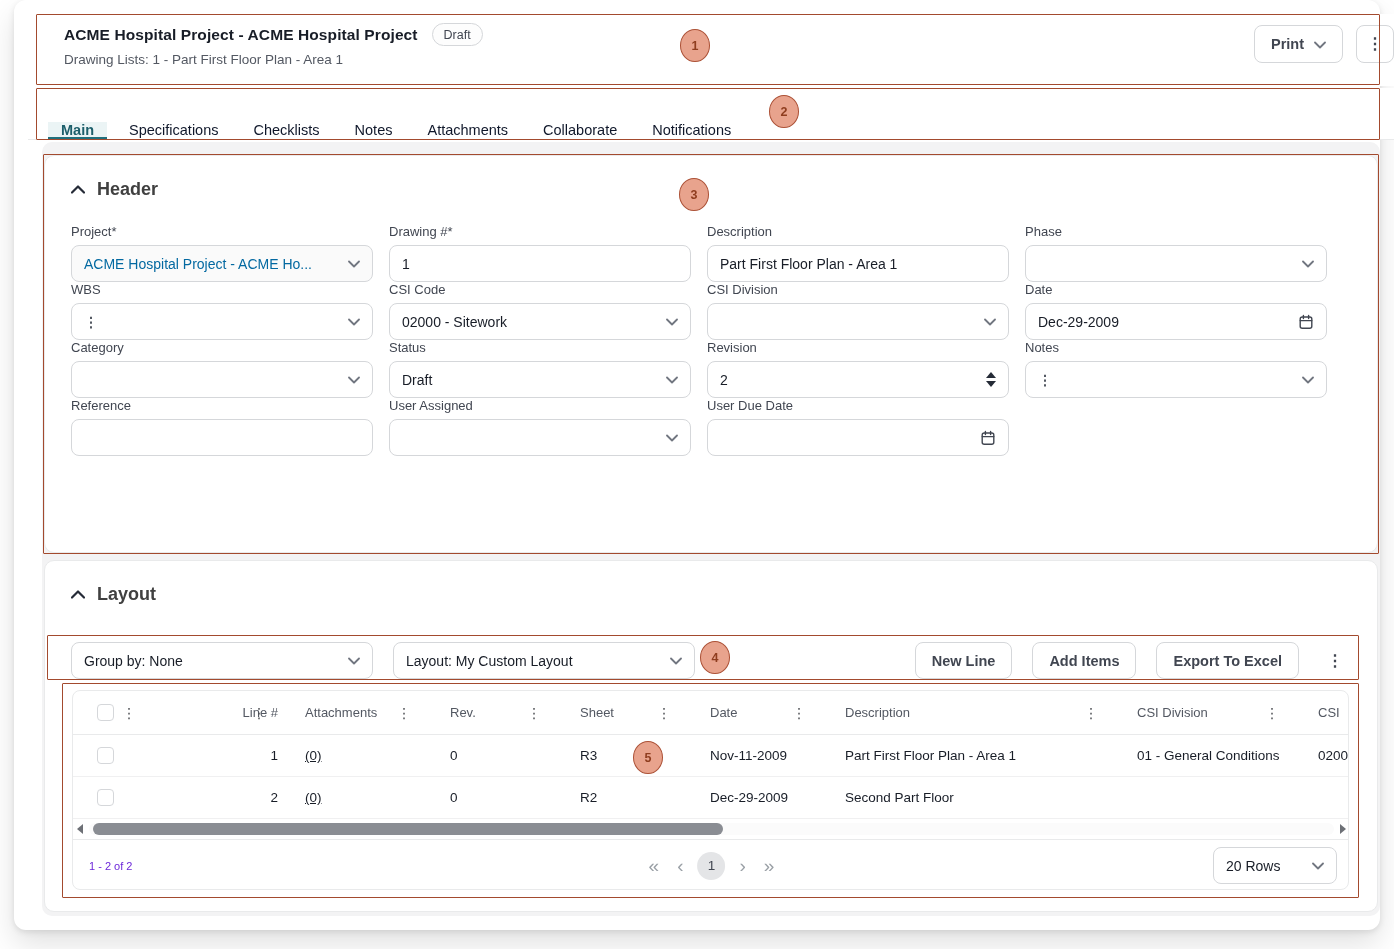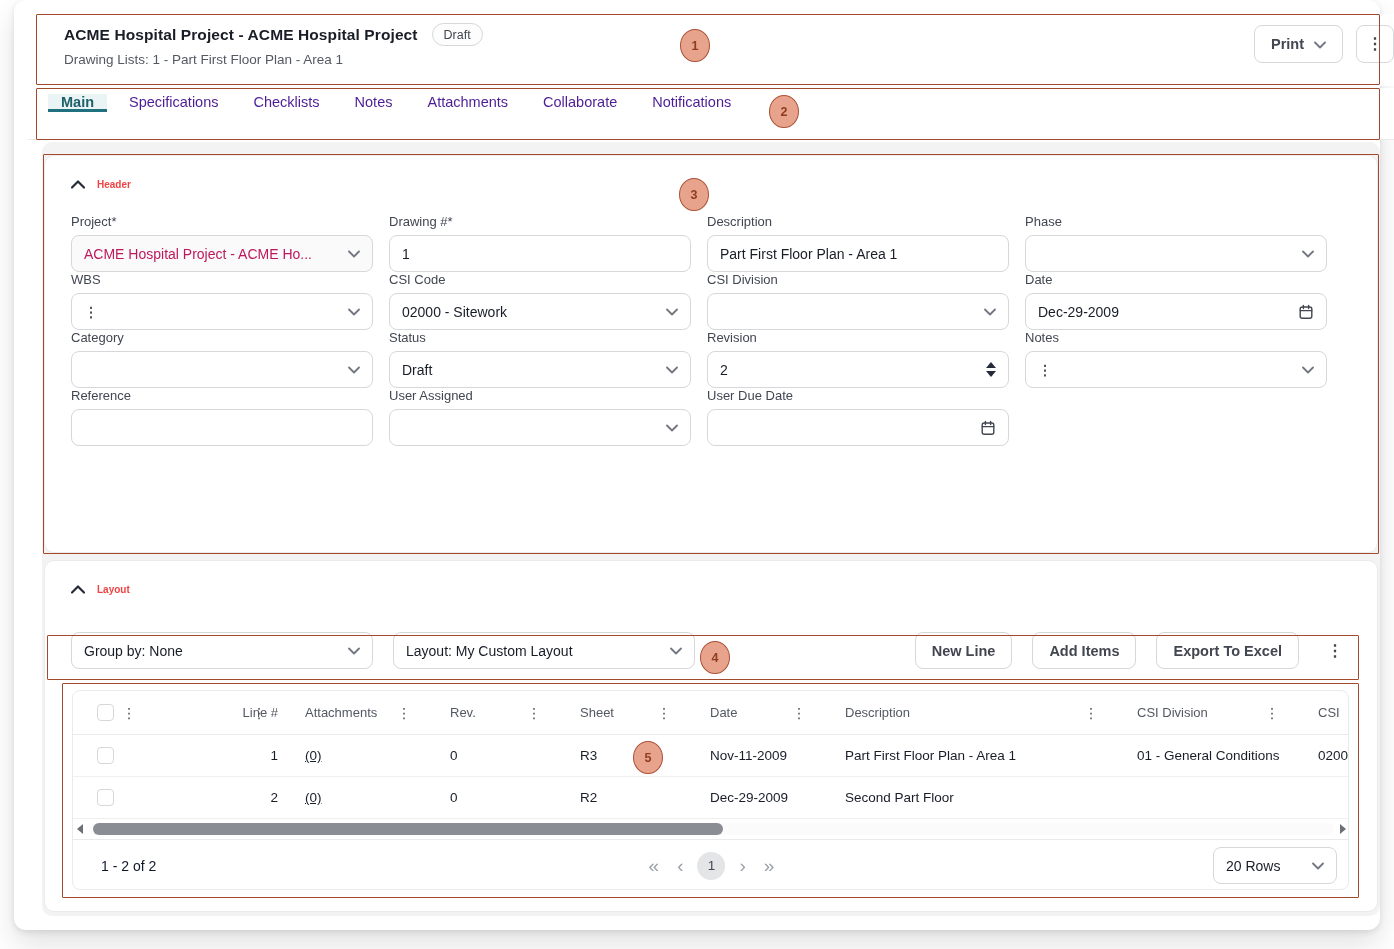--- a/index.html
+++ b/index.html
@@ -17,42 +17,42 @@
   .title-actions { position:absolute; right:16px; top:11px; display:flex; align-items:center; gap:13px; }
   .btn { display:inline-flex; align-items:center; justify-content:center; gap:10px; height:38px; padding:0 16px;
          background:#fff; border:1px solid #d5d7da; border-radius:8px; font-size:14.5px; font-weight:bold; color:#414651; cursor:pointer; }
   .btn .chev { margin-top:1px; }
   .icon-btn { width:38px; height:38px; display:inline-flex; align-items:center; justify-content:center;
               border:1px solid #d5d7da; border-radius:8px; background:#fff; cursor:pointer; }
   .kebab { font-size:16px; line-height:1; color:#414651; font-weight:bold; letter-spacing:0; }
 
   
   .tabbar { position:absolute; left:14px; top:88px; width:1366px; height:52px; background:#fff; border-bottom:1px solid #e9eaeb; }
-  .tabs { position:absolute; left:20px; top:6px; display:flex; align-items:flex-start; gap:9px; height:44px; }
-  .tab { display:flex; align-items:center; padding:0 13px; font-size:14.5px; color:#4c1d95; font-weight:500; position:relative; cursor:pointer; }
+  .tabs { position:absolute; left:20px; top:6px; display:flex; align-items:flex-end; gap:9px; height:44px; }
+  .tab { display:flex; align-items:center; padding:0 13px; font-size:14.5px; color:#0f172a; font-weight:500; position:relative; cursor:pointer; }
   .tab.active { background:#ebf4f5; color:#1d5f6b; font-weight:bold; }
   .tab.active::after { content:""; position:absolute; left:0; right:0; bottom:-2px; height:3px; background:#20707d; }
 
   
   .content-panel { position:absolute; left:28px; top:142px; width:1338px; height:774px; background:#f3f3f4; border-radius:10px; }
   .card { position:absolute; background:#fff; border:1px solid #e9eaeb; border-radius:10px; }
   .header-card { left:30px; top:155px; width:1334px; height:398px; }
   .details-card { left:30px; top:560px; width:1334px; height:352px; }
 
   .section-head { display:flex; align-items:center; gap:12px; padding:23px 26px 24px; }
-  .section-title { font-size:10px; font-weight:bold; color:#ef4444; }
+  .section-title { font-size:18px; font-weight:bold; color:#404040; }
   .chev-up { width:14px; height:9px; }
 
   
   .form-grid { display:grid; grid-template-columns:repeat(4, 302px); column-gap:16px; padding:0 26px; }
   .field { }
   .field label { display:block; font-size:13px; color:#414651; margin-bottom:6px; }
   .control { position:relative; display:flex; align-items:center; height:37px; border:1px solid #d5d7da; border-radius:8px;
              background:#fff; padding:0 12px; font-size:14px; color:#181d27; cursor:pointer; }
-  .control.disabled { background:#fafafa; color:#be185d;align-items:center; }
+  .control.disabled { background:#fafafa; color:#0369a1;align-items:center; }
   .control .val { flex:1; white-space:nowrap; overflow:hidden; }
   .control .right-ico { margin-left:8px; display:flex; align-items:center; }
   .control input { border:none; outline:none; width:100%; height:100%; font-size:14px; color:#181d27; background:transparent; font-family:inherit; }
   .control .kebab { color:#535862; font-size:14px; margin-right:8px; }
   .spinner { display:flex; flex-direction:column; gap:3px; align-items:center; margin-left:8px; }
   .tri-up { width:0; height:0; border-left:5px solid transparent; border-right:5px solid transparent; border-bottom:6px solid #252b37; }
   .tri-down { width:0; height:0; border-left:5px solid transparent; border-right:5px solid transparent; border-top:6px solid #252b37; }
 
   
   .details-toolbar { display:flex; align-items:center; gap:20px; margin:13px 26px 0; }
@@ -80,21 +80,21 @@
   .hscroll { position:absolute; left:0; top:128px; width:1277px; height:20px; display:flex; align-items:center; }
   .hs-arrow { width:14px; height:14px; display:flex; align-items:center; justify-content:center; cursor:pointer; }
   .arr-left { width:0; height:0; border-top:5px solid transparent; border-bottom:5px solid transparent; border-right:6px solid #6d7076; }
   .arr-right { width:0; height:0; border-top:5px solid transparent; border-bottom:5px solid transparent; border-left:6px solid #6d7076; }
   .hs-track { position:relative; flex:1; height:12px; background:#fbfbfb; border-radius:6px; margin:0 2px; }
   .hs-thumb { position:absolute; left:4px; top:0; width:630px; height:12px; background:#8a8d93; border-radius:6px; cursor:grab; }
 
   
   .pagination { position:absolute; left:0; top:148px; width:1277px; height:52px; border-top:1px solid #e9eaeb;
                 display:flex; align-items:center; }
-  .pg-range { position:absolute; left:28px; font-size:14px; color:#0f172a; }
+  .pg-range { position:absolute; left:16px; font-size:11px; color:#6d28d9; }
   .pg-center { position:absolute; left:50%; transform:translateX(-50%); display:flex; align-items:center; gap:10px; }
   .pg-nav { font-size:19px; color:#9aa0a6; cursor:pointer; padding:0 4px; line-height:1; }
   .pg-page { width:28px; height:28px; border-radius:50%; background:#e4e5e7; display:flex; align-items:center; justify-content:center;
              font-size:13.5px; color:#414651; cursor:pointer; }
   .pg-rows { position:absolute; right:13px; }
   .pg-rows .control { width:124px; height:37px; }
 
   
   .ann-rect { position:absolute; border:1.6px solid #a34a2e; pointer-events:none; border-radius:1px; }
   .ann-circle { position:absolute; width:30px; height:33px; border-radius:50%; background:#e8a38d; border:1.4px solid #ac5136;

